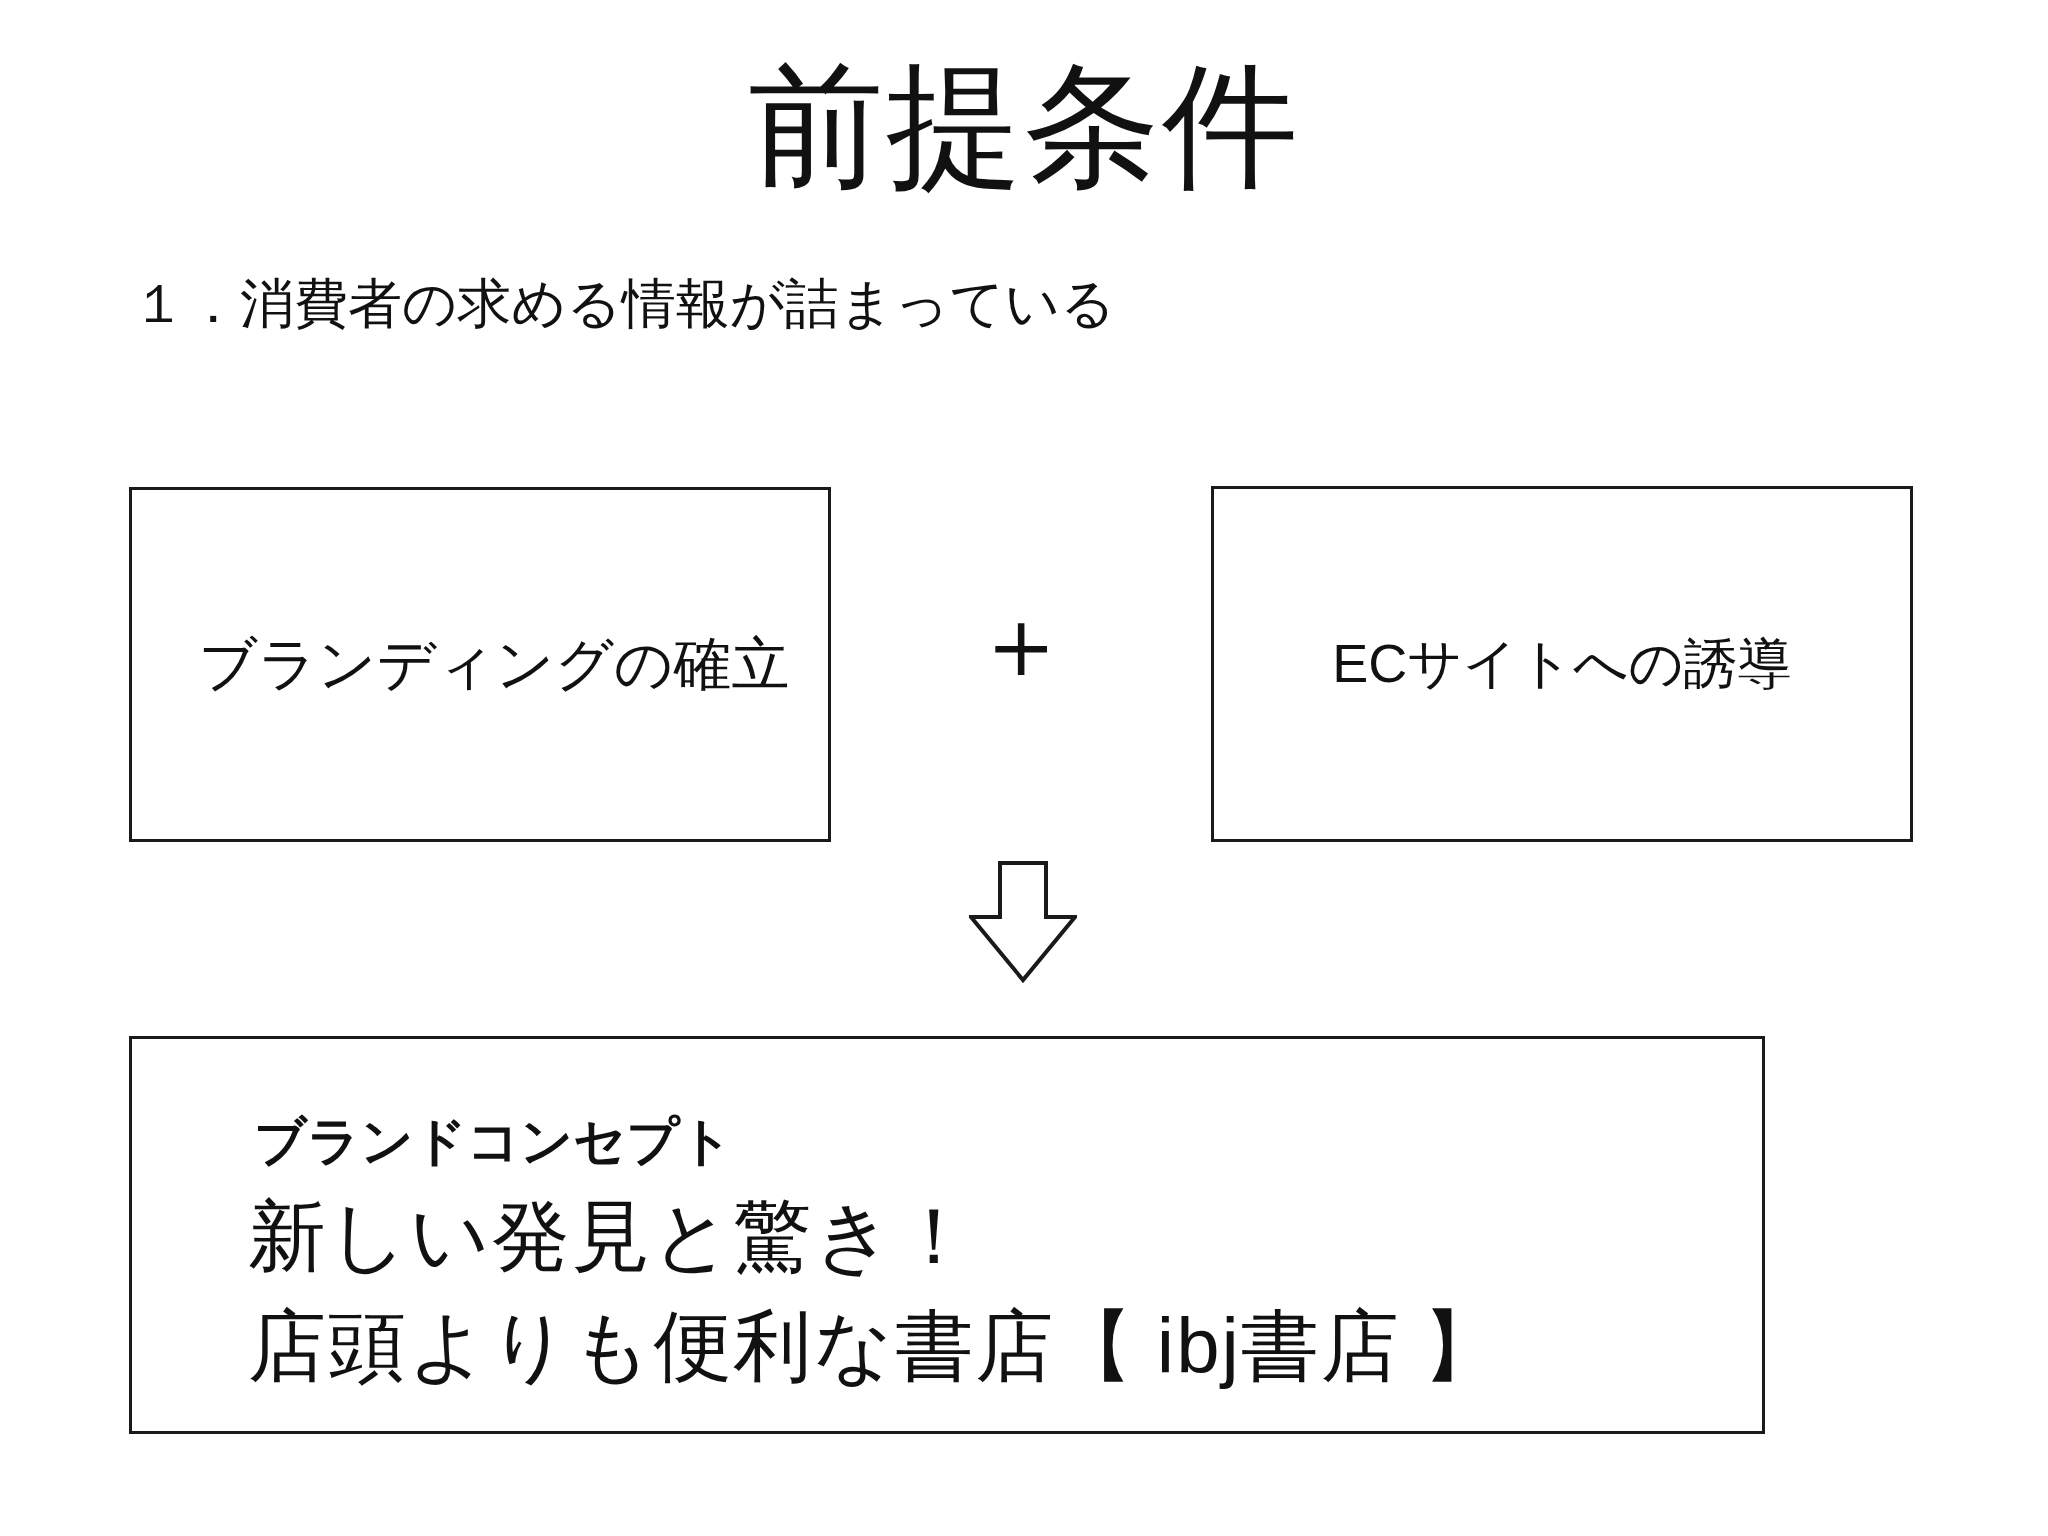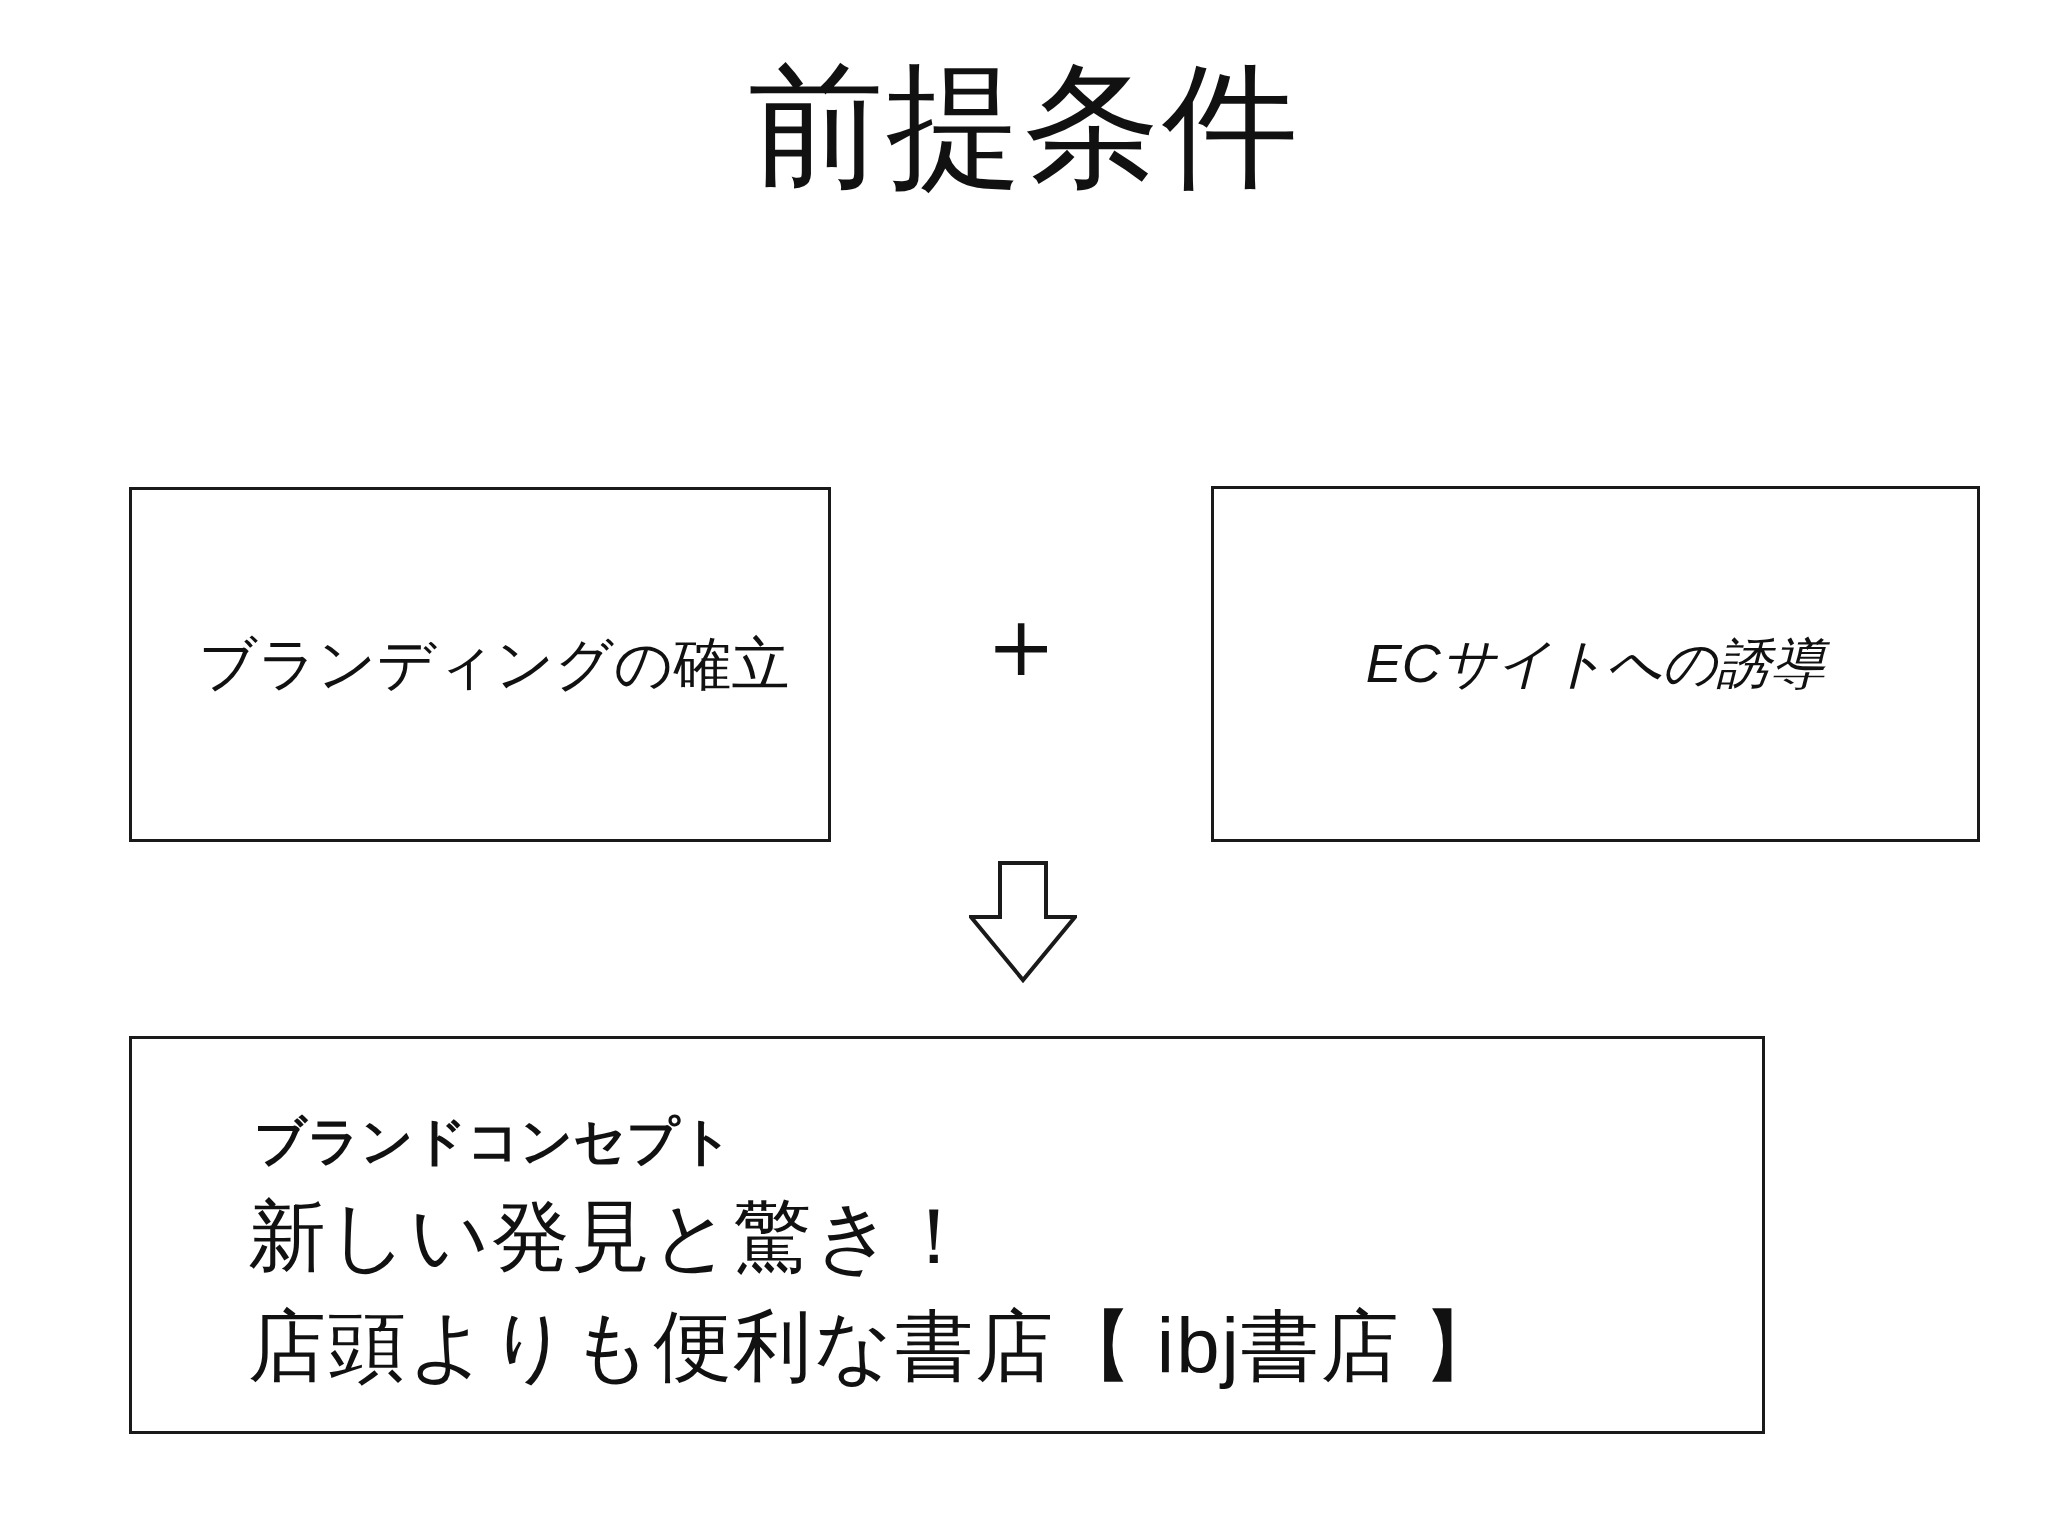--- a/index.html
+++ b/index.html
@@ -33,22 +33,22 @@
     box-sizing:border-box;
   }
   .box-left{left:129px;top:487px;width:702px;height:355px;
     display:flex;align-items:center;justify-content:center;padding-left:28px;}
   .box-left .label{font-size:58px;white-space:nowrap;}
   .plus-sign{
     position:absolute;left:961px;top:585px;width:120px;height:120px;
     display:flex;align-items:center;justify-content:center;
     font-size:100px;font-weight:400;
   }
-  .box-right{left:1211px;top:486px;width:769px;height:356px;
-    display:flex;flex-direction:row;align-items:center;justify-content:center;font-style:italic;}
+  .box-right{left:1211px;top:486px;width:702px;height:356px;
+    display:flex;flex-direction:row;align-items:center;justify-content:center;}
   .box-right .line{font-size:54px;line-height:1.55;white-space:nowrap;text-align:center;}
   .arrow-wrap{position:absolute;left:969px;top:861px;width:108px;height:124px;}
   .box-bottom{left:129px;top:1036px;width:1636px;height:398px;}
   .concept-heading{
     position:absolute;left:122px;top:68px;
     font-size:52px;font-weight:bold;white-space:nowrap;
     font-family:"Liberation Sans","DejaVu Sans",sans-serif;
   }
   .concept-line1{
     position:absolute;left:116px;top:146px;
@@ -60,20 +60,23 @@
   }
 </style>
 </head>
 <body>
 
 <div class="slide">
 
   <div class="title">前提条件</div>
 
   <div class="numbered-list">
+    <div>
+      <span class="serif">１．消費者の求める情報が詰まっている</span>
+    </div>
   </div>
 
   <div class="box box-left">
     <div class="label">ブランディングの確立</div>
   </div>
 
   <div class="plus-sign">＋</div>
 
   <div class="box box-right">
     <div class="line">

